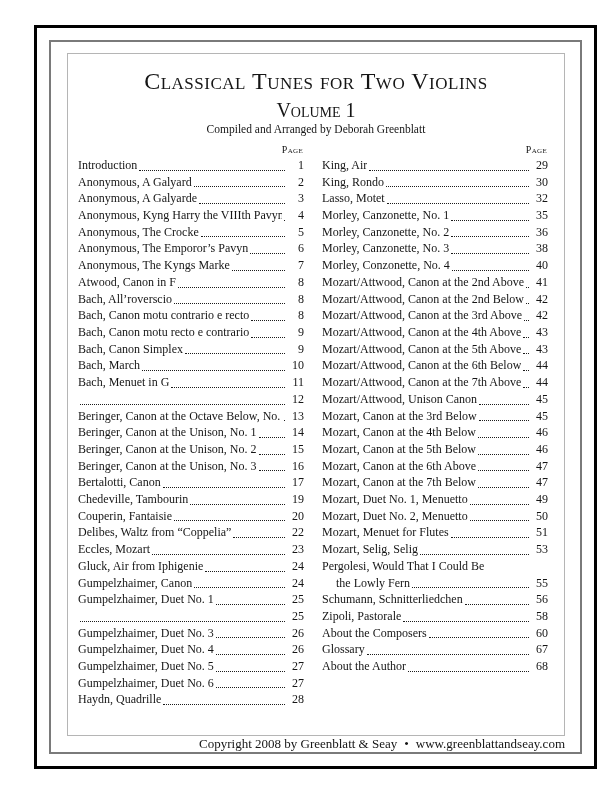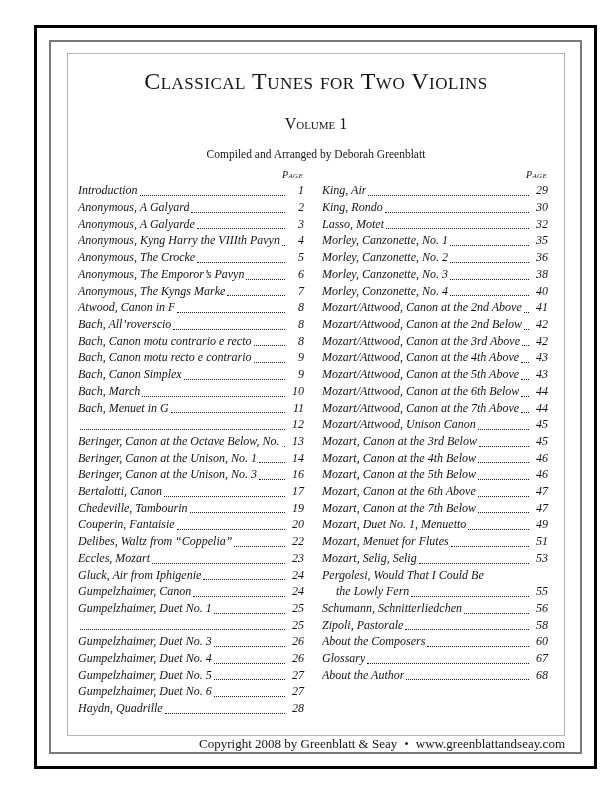--- a/index.html
+++ b/index.html
@@ -31,37 +31,36 @@
   }
 
   .masthead { text-align: center; padding-top: 14px; }
   .title {
     font-size: 24px;
     font-variant: small-caps;
     letter-spacing: 0.5px;
     line-height: 1.15;
   }
   .volume {
-    font-size: 16px;
+    font-size: 20px;
     font-variant: small-caps;
-    margin-top: 19px;
+    margin-top: 3px;
     line-height: 1.15;
   }
   .byline {
     font-size: 11.5px;
-    margin-top: 14px;
+    margin-top: 0;
     line-height: 1.25;
   }
 
   .toc {
     display: flex;
     gap: 18px;
     padding: 7px 16px 0 10px;
     font-size: 12px;
-    font-style: italic;
   }
   .toc-col { flex: 1; min-width: 0; }
   .col-header {
     text-align: right;
     font-variant: small-caps;
     font-size: 10px;
     letter-spacing: 0.3px;
     line-height: 14px;
     padding-right: 1px;
   }
@@ -182,20 +181,25 @@
                 <span class="t">Beringer, Canon at the Octave Below, No. 2</span>
                 <span class="leader"></span>
                 <span class="pg">13</span>
               </div>
               <div class="toc-row">
                 <span class="t">Beringer, Canon at the Unison, No. 1</span>
                 <span class="leader"></span>
                 <span class="pg">14</span>
               </div>
               <div class="toc-row">
+                <span class="t">Beringer, Canon at the Unison, No. 2</span>
+                <span class="leader"></span>
+                <span class="pg">15</span>
+              </div>
+              <div class="toc-row">
                 <span class="t">Beringer, Canon at the Unison, No. 3</span>
                 <span class="leader"></span>
                 <span class="pg">16</span>
               </div>
               <div class="toc-row">
                 <span class="t">Bertalotti, Canon</span>
                 <span class="leader"></span>
                 <span class="pg">17</span>
               </div>
               <div class="toc-row">
@@ -366,20 +370,25 @@
                 <span class="t">Mozart, Canon at the 7th Below</span>
                 <span class="leader"></span>
                 <span class="pg">47</span>
               </div>
               <div class="toc-row">
                 <span class="t">Mozart, Duet No. 1, Menuetto</span>
                 <span class="leader"></span>
                 <span class="pg">49</span>
               </div>
               <div class="toc-row">
+                <span class="t">Mozart, Duet No. 2, Menuetto</span>
+                <span class="leader"></span>
+                <span class="pg">50</span>
+              </div>
+              <div class="toc-row">
                 <span class="t">Mozart, Menuet for Flutes</span>
                 <span class="leader"></span>
                 <span class="pg">51</span>
               </div>
               <div class="toc-row">
                 <span class="t">Mozart, Selig, Selig</span>
                 <span class="leader"></span>
                 <span class="pg">53</span>
               </div>
               <div class="toc-row">

